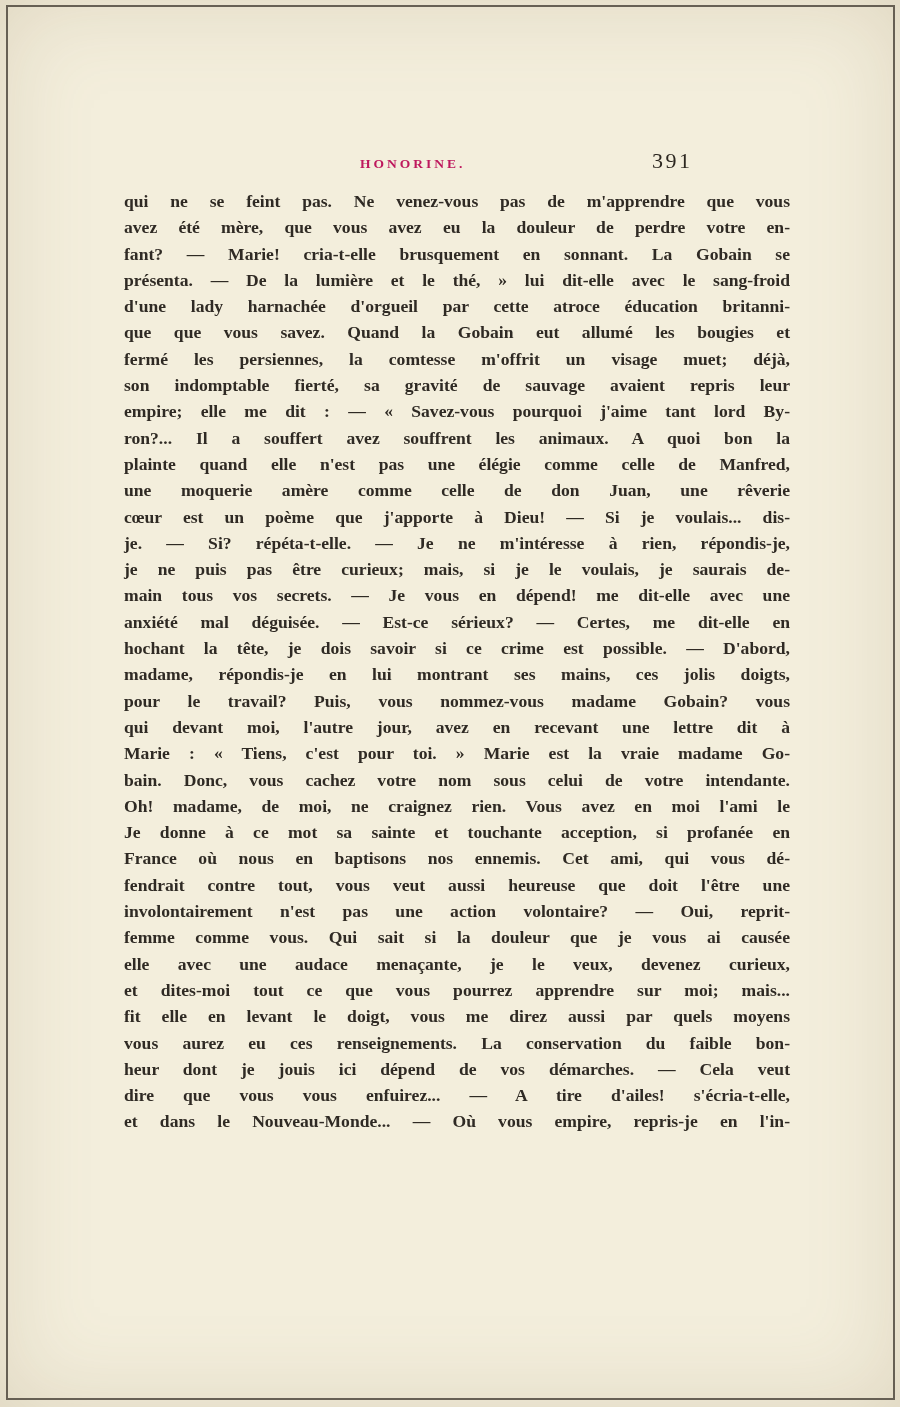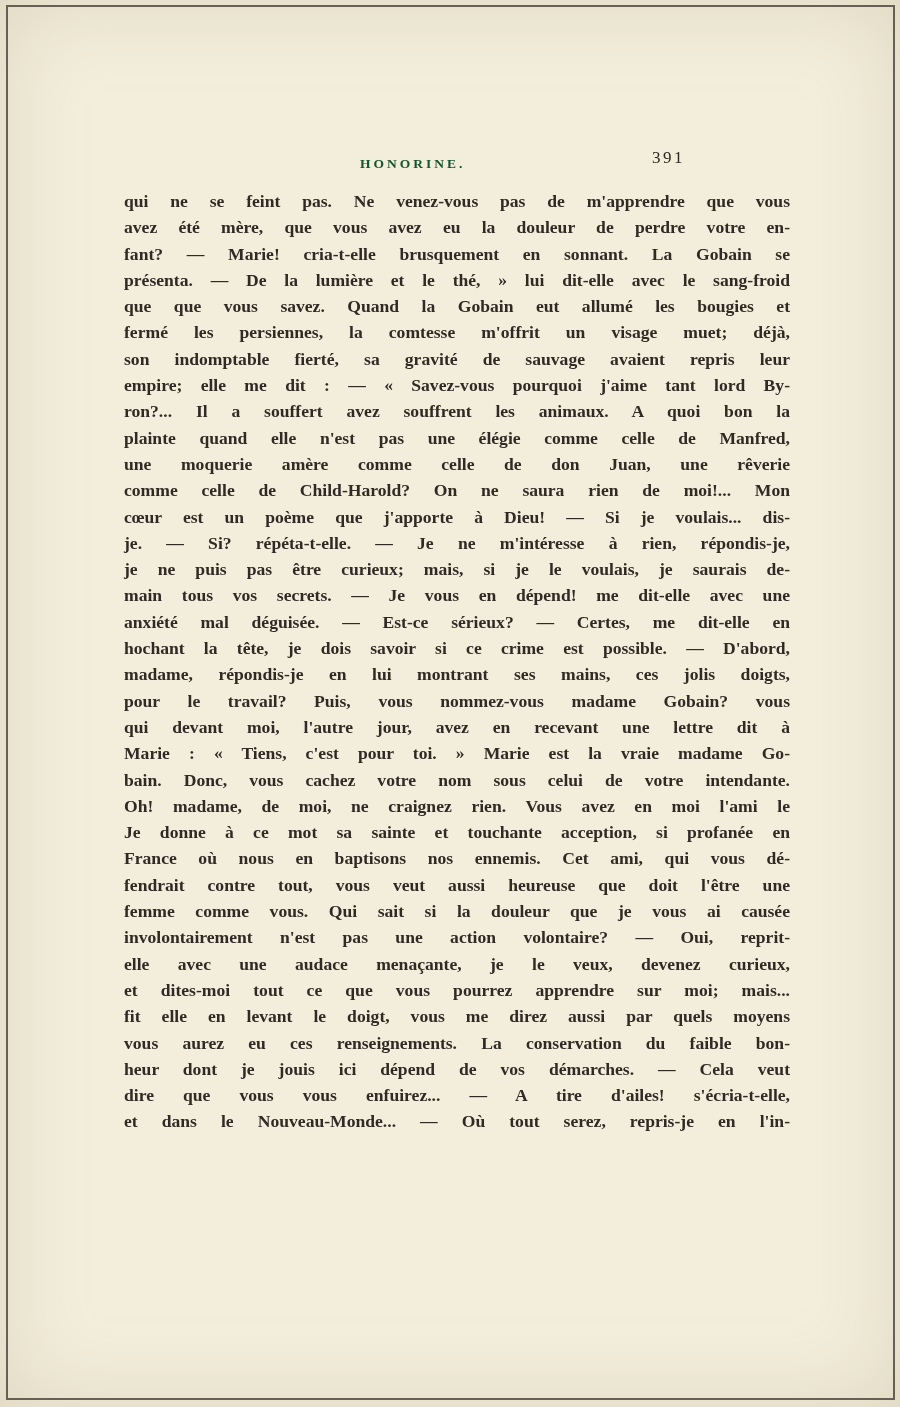--- a/index.html
+++ b/index.html
@@ -36,27 +36,27 @@
     position: relative;
     height: 40px;
   }
   .running-title {
     position: absolute;
     left: 236px;
     top: 8px;
     font-size: 13.5px;
     font-weight: 700;
     letter-spacing: 3px;
-    color: #14532d;
+    color: #be185d;
   }
   .page-number {
     position: absolute;
     left: 528px;
     top: 0;
-    font-size: 17px;
+    font-size: 22px;
     letter-spacing: 2.5px;
     color: #2c2720;
   }
   .body-text {
     font-size: 17.6px;
     line-height: 26.3px;
   }
   .body-text .line {
     text-align: justify;
     text-align-last: justify;
@@ -77,47 +77,47 @@
   <div class="text-block">
     <div class="page-header">
       <span class="running-title">HONORINE.</span>
       <span class="page-number">391</span>
     </div>
     <div class="body-text">
         <div class="line">qui ne se feint pas. Ne venez-vous pas de m'apprendre que vous</div>
         <div class="line">avez été mère, que vous avez eu la douleur de perdre votre en-</div>
         <div class="line">fant? — Marie! cria-t-elle brusquement en sonnant. La Gobain se</div>
         <div class="line">présenta. — De la lumière et le thé, » lui dit-elle avec le sang-froid</div>
+        <div class="line">d'une lady harnachée d'orgueil par cette atroce éducation britanni-</div>
         <div class="line">que que vous savez. Quand la Gobain eut allumé les bougies et</div>
         <div class="line">fermé les persiennes, la comtesse m'offrit un visage muet; déjà,</div>
         <div class="line">son indomptable fierté, sa gravité de sauvage avaient repris leur</div>
         <div class="line">empire; elle me dit : — « Savez-vous pourquoi j'aime tant lord By-</div>
         <div class="line">ron?... Il a souffert avez souffrent les animaux. A quoi bon la</div>
         <div class="line">plainte quand elle n'est pas une élégie comme celle de Manfred,</div>
         <div class="line">une moquerie amère comme celle de don Juan, une rêverie</div>
-        <div class="line">comme celle de Child-Harold? On ne saura rien de moi!... Mon</div>
         <div class="line">cœur est un poème que j'apporte à Dieu! — Si je voulais... dis-</div>
         <div class="line">je. — Si? répéta-t-elle. — Je ne m'intéresse à rien, répondis-je,</div>
         <div class="line">je ne puis pas être curieux; mais, si je le voulais, je saurais de-</div>
         <div class="line">main tous vos secrets. — Je vous en dépend! me dit-elle avec une</div>
         <div class="line">anxiété mal déguisée. — Est-ce sérieux? — Certes, me dit-elle en</div>
         <div class="line">hochant la tête, je dois savoir si ce crime est possible. — D'abord,</div>
         <div class="line">madame, répondis-je en lui montrant ses mains, ces jolis doigts,</div>
         <div class="line">pour le travail? Puis, vous nommez-vous madame Gobain? vous</div>
         <div class="line">qui devant moi, l'autre jour, avez en recevant une lettre dit à</div>
         <div class="line">Marie : « Tiens, c'est pour toi. » Marie est la vraie madame Go-</div>
         <div class="line">bain. Donc, vous cachez votre nom sous celui de votre intendante.</div>
         <div class="line">Oh! madame, de moi, ne craignez rien. Vous avez en moi l'ami le</div>
         <div class="line">Je donne à ce mot sa sainte et touchante acception, si profanée en</div>
         <div class="line">France où nous en baptisons nos ennemis. Cet ami, qui vous dé-</div>
         <div class="line">fendrait contre tout, vous veut aussi heureuse que doit l'être une</div>
+        <div class="line">involontairement n'est pas une action volontaire? — Oui, reprit-</div>
         <div class="line">femme comme vous. Qui sait si la douleur que je vous ai causée</div>
-        <div class="line">involontairement n'est pas une action volontaire? — Oui, reprit-</div>
         <div class="line">elle avec une audace menaçante, je le veux, devenez curieux,</div>
         <div class="line">et dites-moi tout ce que vous pourrez apprendre sur moi; mais...</div>
         <div class="line">fit elle en levant le doigt, vous me direz aussi par quels moyens</div>
         <div class="line">vous aurez eu ces renseignements. La conservation du faible bon-</div>
         <div class="line">heur dont je jouis ici dépend de vos démarches. — Cela veut</div>
         <div class="line">dire que vous vous enfuirez... — A tire d'ailes! s'écria-t-elle,</div>
-        <div class="line">et dans le Nouveau-Monde... — Où tout serez, repris-je en l'in-</div>
+        <div class="line">et dans le Nouveau-Monde... — Où vous empire, repris-je en l'in-</div>
       </div>
   </div>
 </div>
 
 </body></html>

